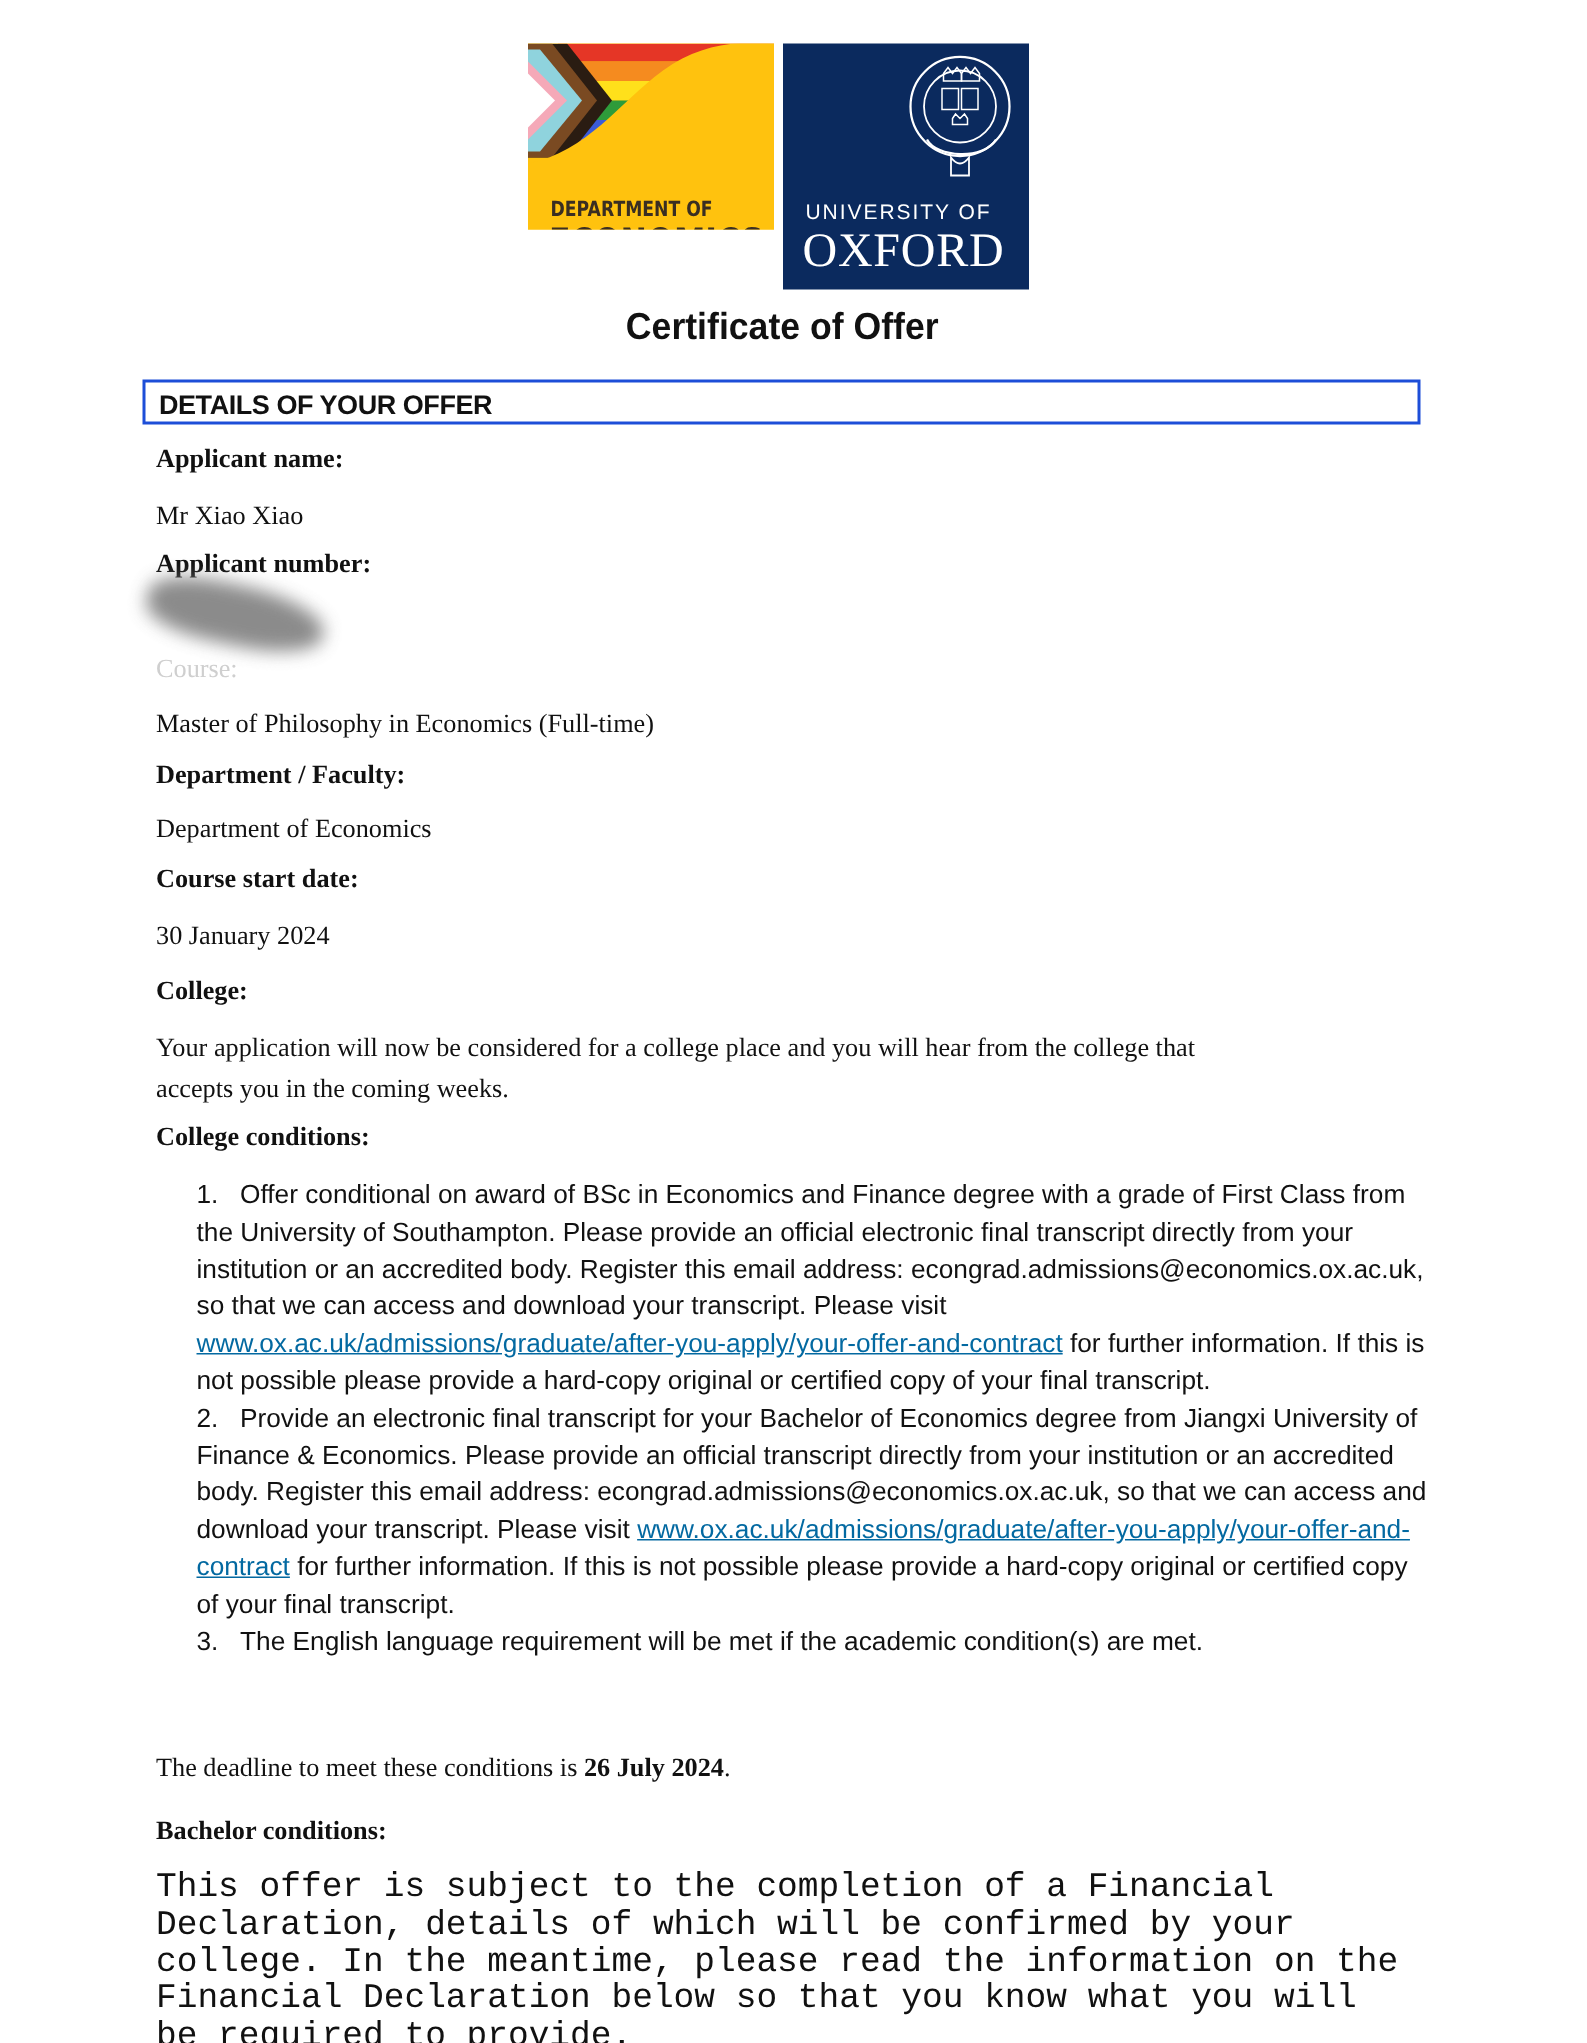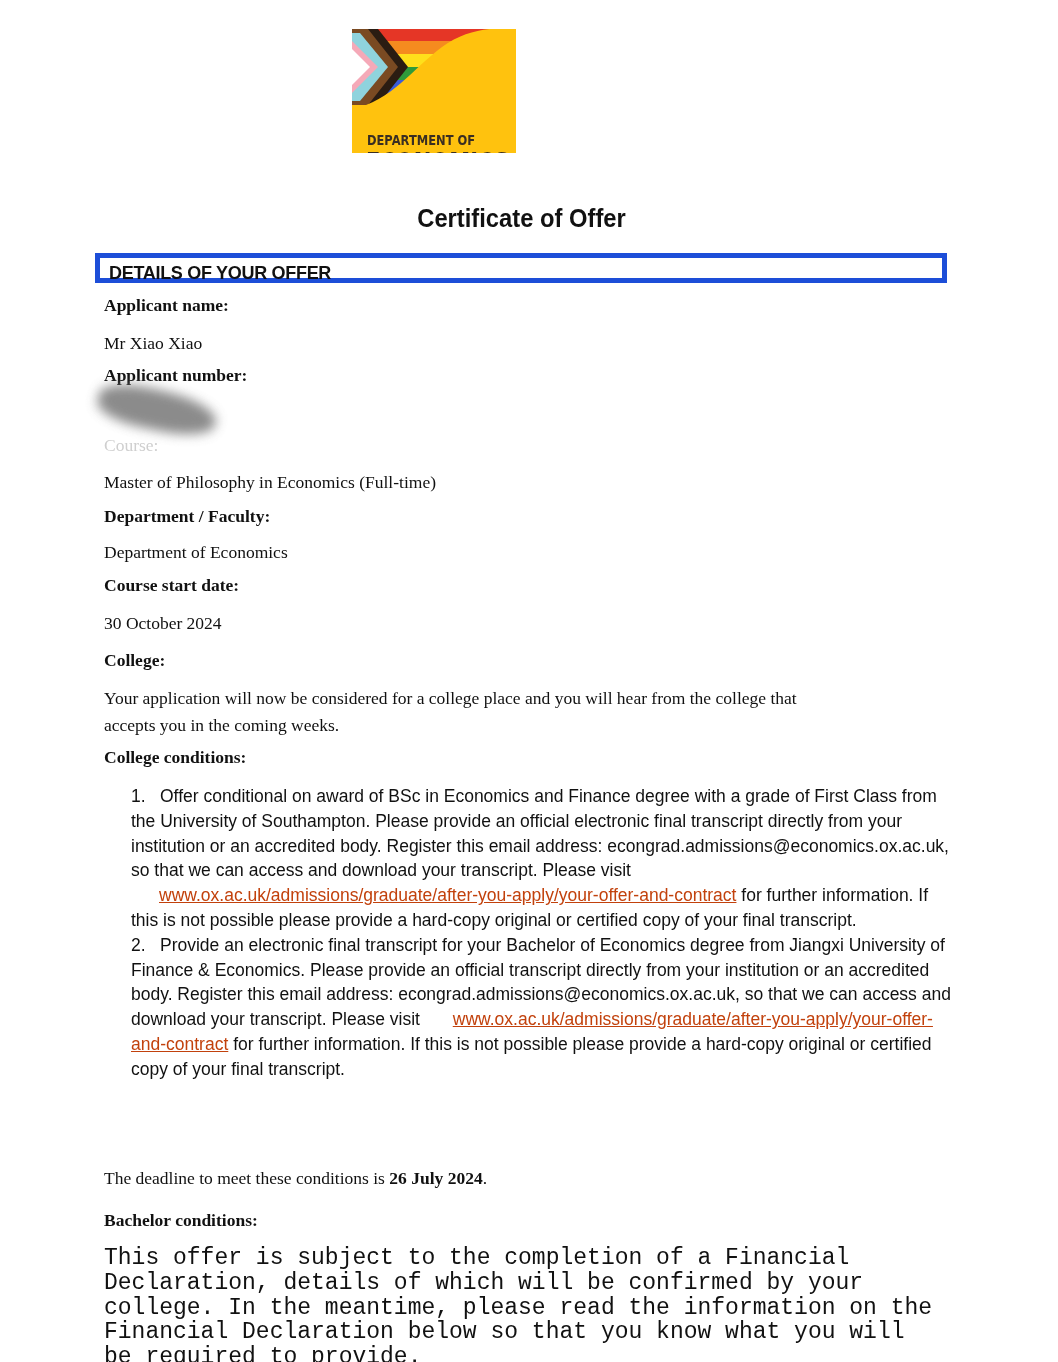--- a/index.html
+++ b/index.html
@@ -11,32 +11,32 @@
     .econ-logo { width: 164px; height: 124px; background: #FFC20E; position: relative; overflow: hidden; }
     .econ-logo svg { position: absolute; left: 0; top: 0; }
     .econ-text1 { position: absolute; left: 15px; top: 103px; font-size: 14px; font-weight: bold; letter-spacing: 0px; color: #3a2e22; transform: scaleX(0.82); transform-origin: left; font-family: "DejaVu Sans", sans-serif; }
     .econ-text2 { position: absolute; left: 14px; top: 118px; font-size: 27px; font-weight: bold; color: #3a2e22; transform: scaleX(0.78); transform-origin: left; font-family: "DejaVu Sans", sans-serif; }
     .ox-logo { width: 164px; height: 164px; background: #0b2a5e; position: relative; }
     .ox-text1 { position: absolute; left: 15px; top: 104px; font-size: 14px; color: #ffffff; letter-spacing: 1.3px; font-family: "Liberation Sans", sans-serif; }
     .ox-text2 { position: absolute; left: 13px; top: 119px; font-size: 32px; color: #ffffff; font-family: "Liberation Serif", serif; letter-spacing: 0.5px; }
     .ox-crest { position: absolute; left: 82px; top: 6px; }
 
     .title { position: absolute; left: 0; width: 1043px; top: 204px; text-align: center; font-size: 25px; font-weight: bold; font-family: "Liberation Sans", sans-serif; transform: scaleX(0.95); }
-    .details-box { position: absolute; left: 95px; top: 253px; width: 852px; height: 30px; border: 5px solid #1d4ed8; box-sizing: border-box; }
+    .details-box { position: absolute; left: 95px; top: 253px; width: 852px; height: 30px; border: 2px solid #1d4ed8; box-sizing: border-box; }
     .details-box span { position: absolute; left: 9px; top: 5px; font-size: 18px; font-weight: bold; letter-spacing: -0.3px; }
 
     .doc { position: absolute; left: 104px; font-family: Liberation Serif, serif; font-size: 17.5px; color: #111; white-space: nowrap; }
     .b { font-weight: bold; }
     .blur { position: absolute; left: 97px; top: 390px; width: 120px; height: 40px; background: #777; border-radius: 40% 50% 45% 40%; filter: blur(6px); transform: rotate(12deg); opacity: 0.85; }
     .faded { color: #cfcfcf; }
 
     .list { position: absolute; left: 131px; top: 784px; width: 820px; font-size: 17.5px; line-height: 24.8px; font-family: "Liberation Sans", sans-serif; color: #111; }
     .list p { margin: 0; }
     .num { display: inline-block; width: 29px; }
-    a.link { color: #c2410c; text-decoration: underline; margin-left: 28px; }
+    a.link { color: #0369a1; text-decoration: underline; }
     .para { position: absolute; left: 104px; width: 830px; font-size: 23px; line-height: 24.8px; font-family: Liberation Mono, monospace; color: #111; }
   </style>
 </head>
 <body>
 
 <div class="logos">
   <div class="econ-logo">
     <svg width="164" height="164" viewBox="0 0 164 164">
       <rect x="20" y="0" width="144" height="12" fill="#E53626"></rect>
       <rect x="20" y="12" width="144" height="13" fill="#F58B1F"></rect>
@@ -47,43 +47,59 @@
       <polygon points="0,0 26,0 56,38 26,76 0,76" fill="#2a1c12"></polygon>
       <polygon points="0,0 16,0 46,38 16,76 0,76" fill="#7a4a22"></polygon>
       <polygon points="0,4 8,4 36,38 8,72 0,72" fill="#8FD3DD"></polygon>
       <polygon points="0,12 0,12 26,38 0,64" fill="#F5A9B8"></polygon>
       <polygon points="0,20 18,38 0,56" fill="#ffffff"></polygon>
       <path d="M0,80 C40,72 60,40 90,18 C115,0 140,-2 164,0 L164,164 L0,164 Z" fill="#FFC20E"></path>
     </svg>
     <div class="econ-text1">DEPARTMENT OF</div>
     <div class="econ-text2">ECONOMICS</div>
   </div>
+  <div class="ox-logo">
+    <svg class="ox-crest" width="72" height="90" viewBox="0 0 72 90">
+      <circle cx="36" cy="36" r="33" fill="none" stroke="#fff" stroke-width="1.5"></circle>
+      <circle cx="36" cy="36" r="24" fill="none" stroke="#fff" stroke-width="1.2"></circle>
+      <path d="M25 14 l3 -4 l3 4 l3 -4 l3 4 v5 h-12 z" fill="none" stroke="#fff" stroke-width="1"></path>
+      <path d="M37 14 l3 -4 l3 4 l3 -4 l3 4 v5 h-12 z" fill="none" stroke="#fff" stroke-width="1"></path>
+      <rect x="24" y="24" width="11" height="14" fill="none" stroke="#fff" stroke-width="1"></rect>
+      <rect x="37" y="24" width="11" height="14" fill="none" stroke="#fff" stroke-width="1"></rect>
+      <path d="M31 44 l2 -3 l3 3 l3 -3 l2 3 v4 h-10 z" fill="none" stroke="#fff" stroke-width="1"></path>
+      <path d="M14 58 C20 70 52 72 60 58" fill="none" stroke="#fff" stroke-width="1.5"></path>
+      <path d="M30 70 q6 8 12 0 v12 h-12 z" fill="none" stroke="#fff" stroke-width="1.2"></path>
+    </svg>
+    <div class="ox-text1">UNIVERSITY OF</div>
+    <div class="ox-text2">OXFORD</div>
+  </div>
 </div>
 
 <div class="title">Certificate of Offer</div>
 
 <div class="details-box">
   <span>DETAILS OF YOUR OFFER</span>
 </div>
 
 <div class="doc b" style="top:295px">Applicant name:</div>
 <div class="doc" style="top:333px">Mr Xiao Xiao</div>
 <div class="doc b" style="top:365px">Applicant number:</div>
 <div class="doc faded" style="top:435px">Course:</div>
 <div class="blur"></div>
 <div class="doc" style="top:472px">Master of Philosophy in Economics (Full-time)</div>
 <div class="doc b" style="top:506px">Department / Faculty:</div>
 <div class="doc" style="top:542px">Department of Economics</div>
 <div class="doc b" style="top:575px">Course start date:</div>
-<div class="doc" style="top:613px">30 October 2024</div>
+<div class="doc" style="top:613px">30 January 2024</div>
 <div class="doc b" style="top:650px">College:</div>
 <div class="doc" style="top:688px">Your application will now be considered for a college place and you will hear from the college that</div>
 <div class="doc" style="top:715px">accepts you in the coming weeks.</div>
 <div class="doc b" style="top:747px">College conditions:</div>
 
 <div class="list">
   <p><span class="num">1.</span><span>Offer conditional on award of BSc in Economics and Finance degree with a grade of First Class from the University of Southampton. Please provide an official electronic final transcript directly from your institution or an accredited body. Register this email address: econgrad.admissions@economics.ox.ac.uk, so that we can access and download your transcript. Please visit </span><a class="link">www.ox.ac.uk/admissions/graduate/after-you-apply/your-offer-and-contract</a><span> for further information. If this is not possible please provide a hard-copy original or certified copy of your final transcript.</span></p>
   <p><span class="num">2.</span><span>Provide an electronic final transcript for your Bachelor of Economics degree from Jiangxi University of Finance &amp; Economics. Please provide an official transcript directly from your institution or an accredited body. Register this email address: econgrad.admissions@economics.ox.ac.uk, so that we can access and download your transcript. Please visit </span><a class="link">www.ox.ac.uk/admissions/graduate/after-you-apply/your-offer-and-contract</a><span> for further information. If this is not possible please provide a hard-copy original or certified copy of your final transcript.</span></p>
+  <p><span class="num">3.</span><span>The English language requirement will be met if the academic condition(s) are met.</span></p>
 </div>
 
 <div class="doc" style="top:1168px"><span>The deadline to meet these conditions is </span><span class="b">26 July 2024</span><span>.</span></div>
 <div class="doc b" style="top:1210px">Bachelor conditions:</div>
 <div class="para" style="top:1246px">This offer is subject to the completion of a Financial Declaration, details of which will be confirmed by your college. In the meantime, please read the information on the Financial Declaration below so that you know what you will be required to provide.</div>
 
 </body></html>

